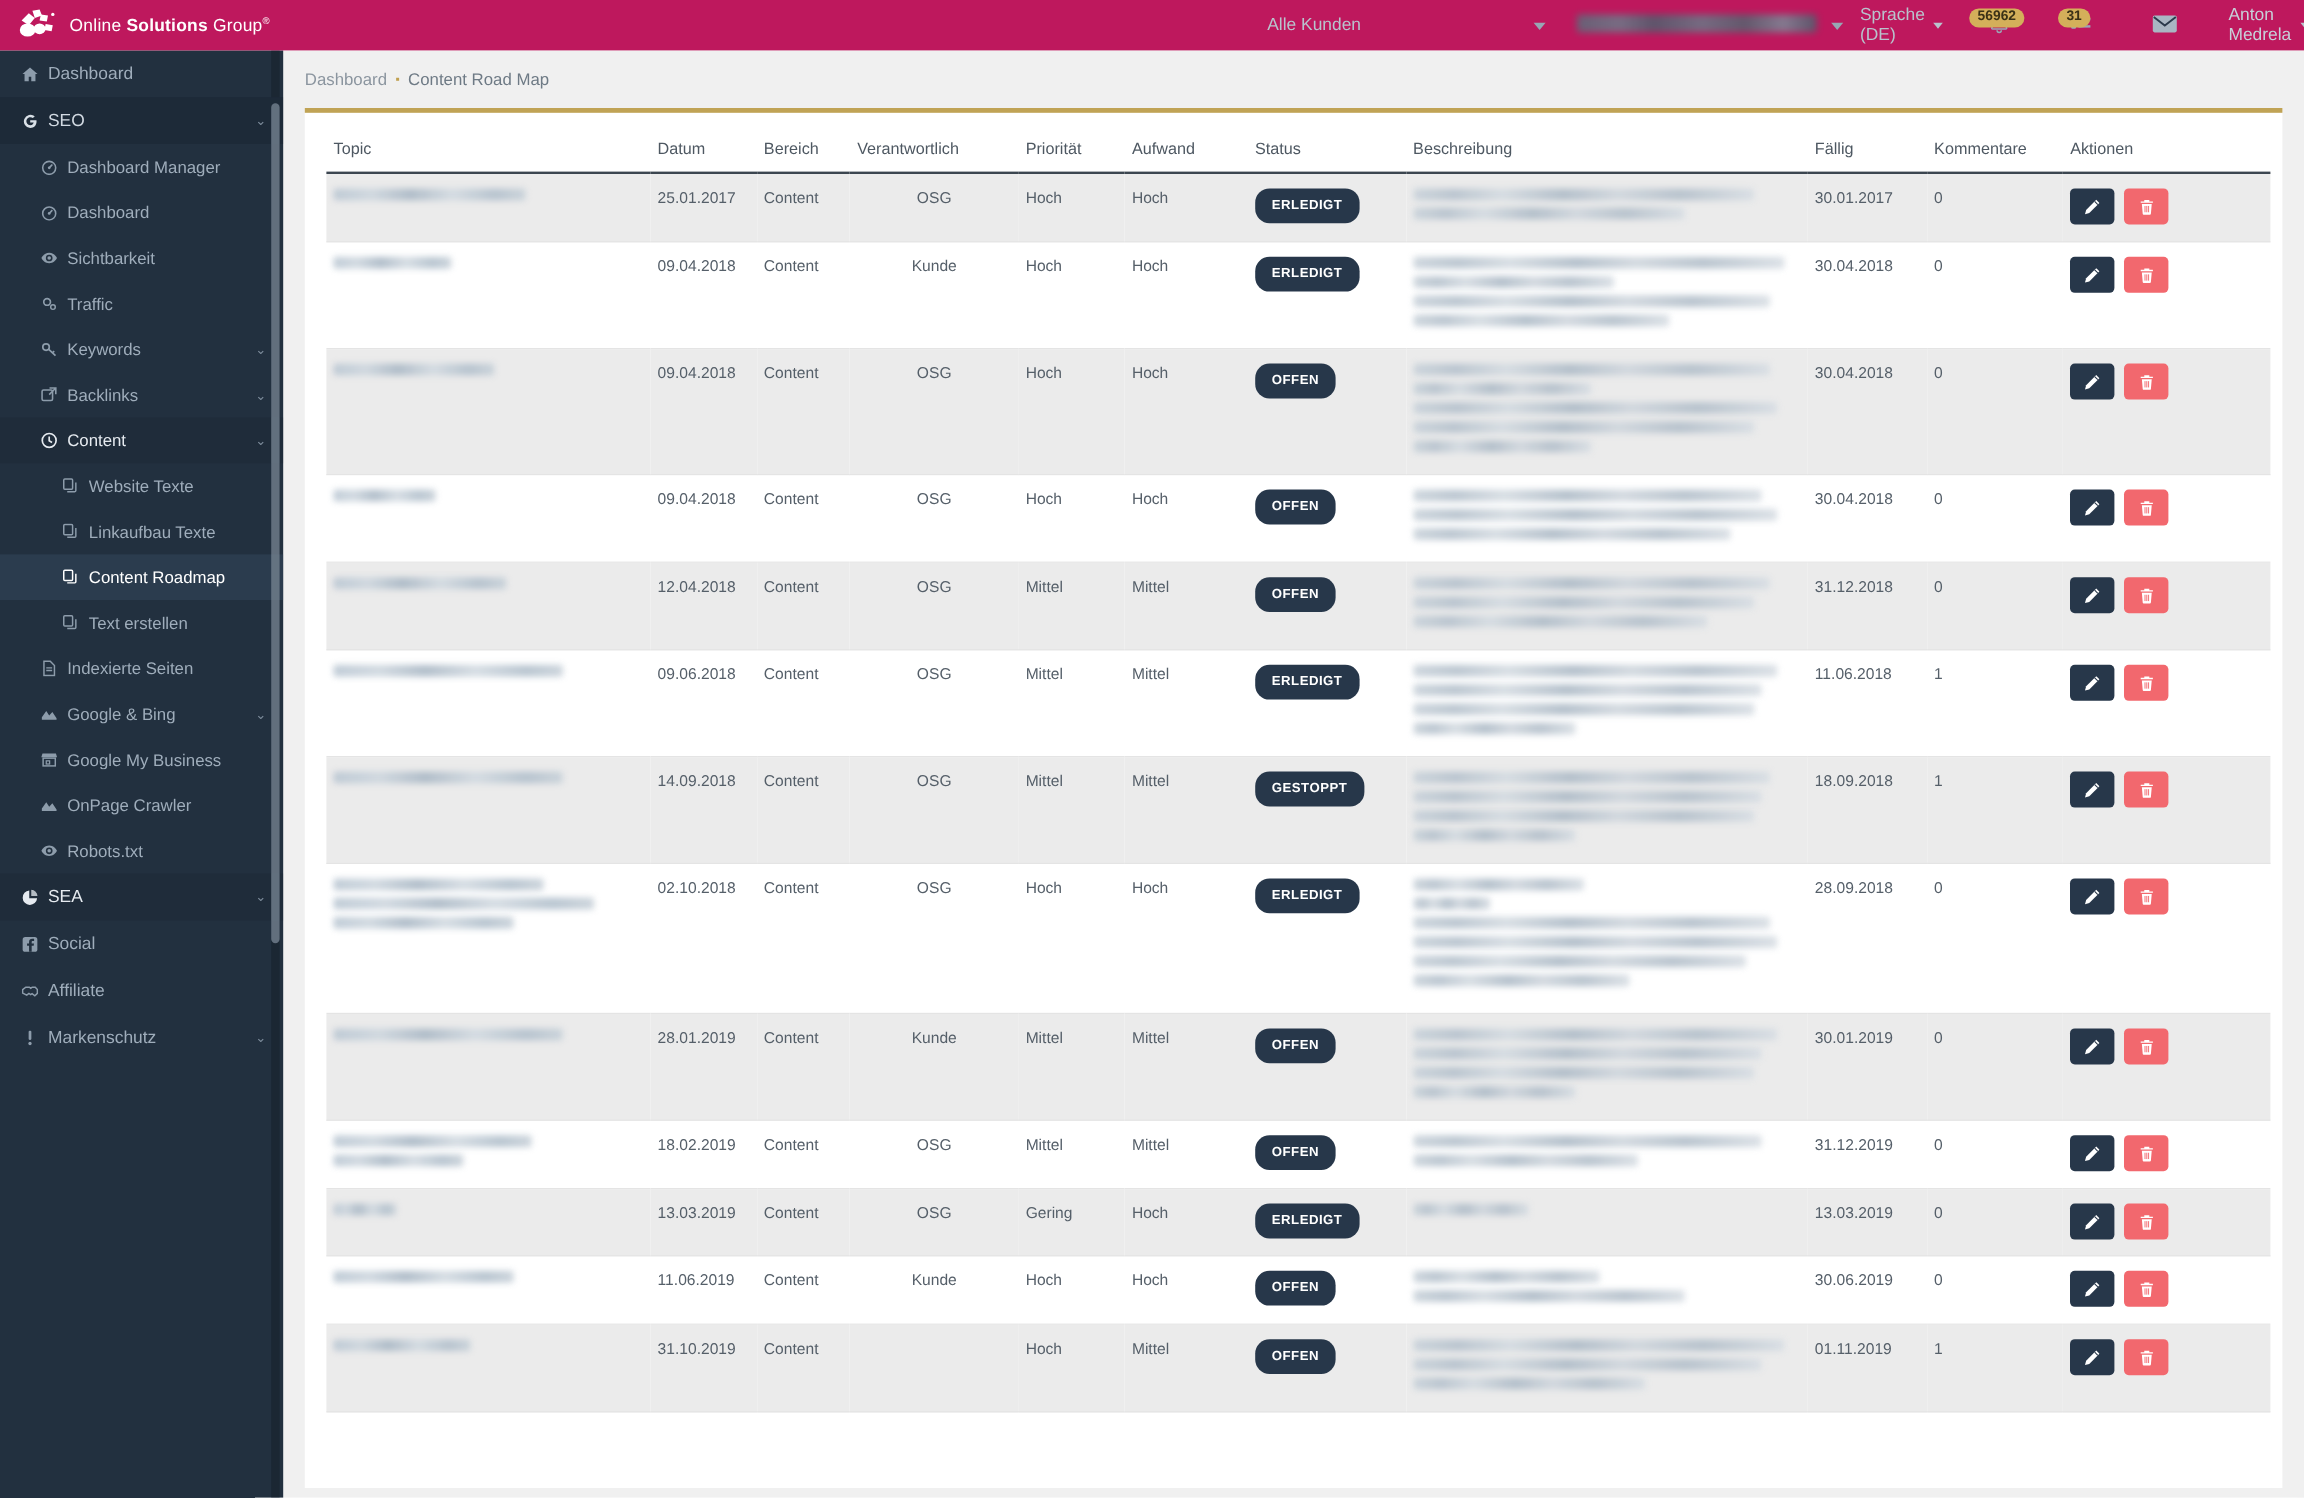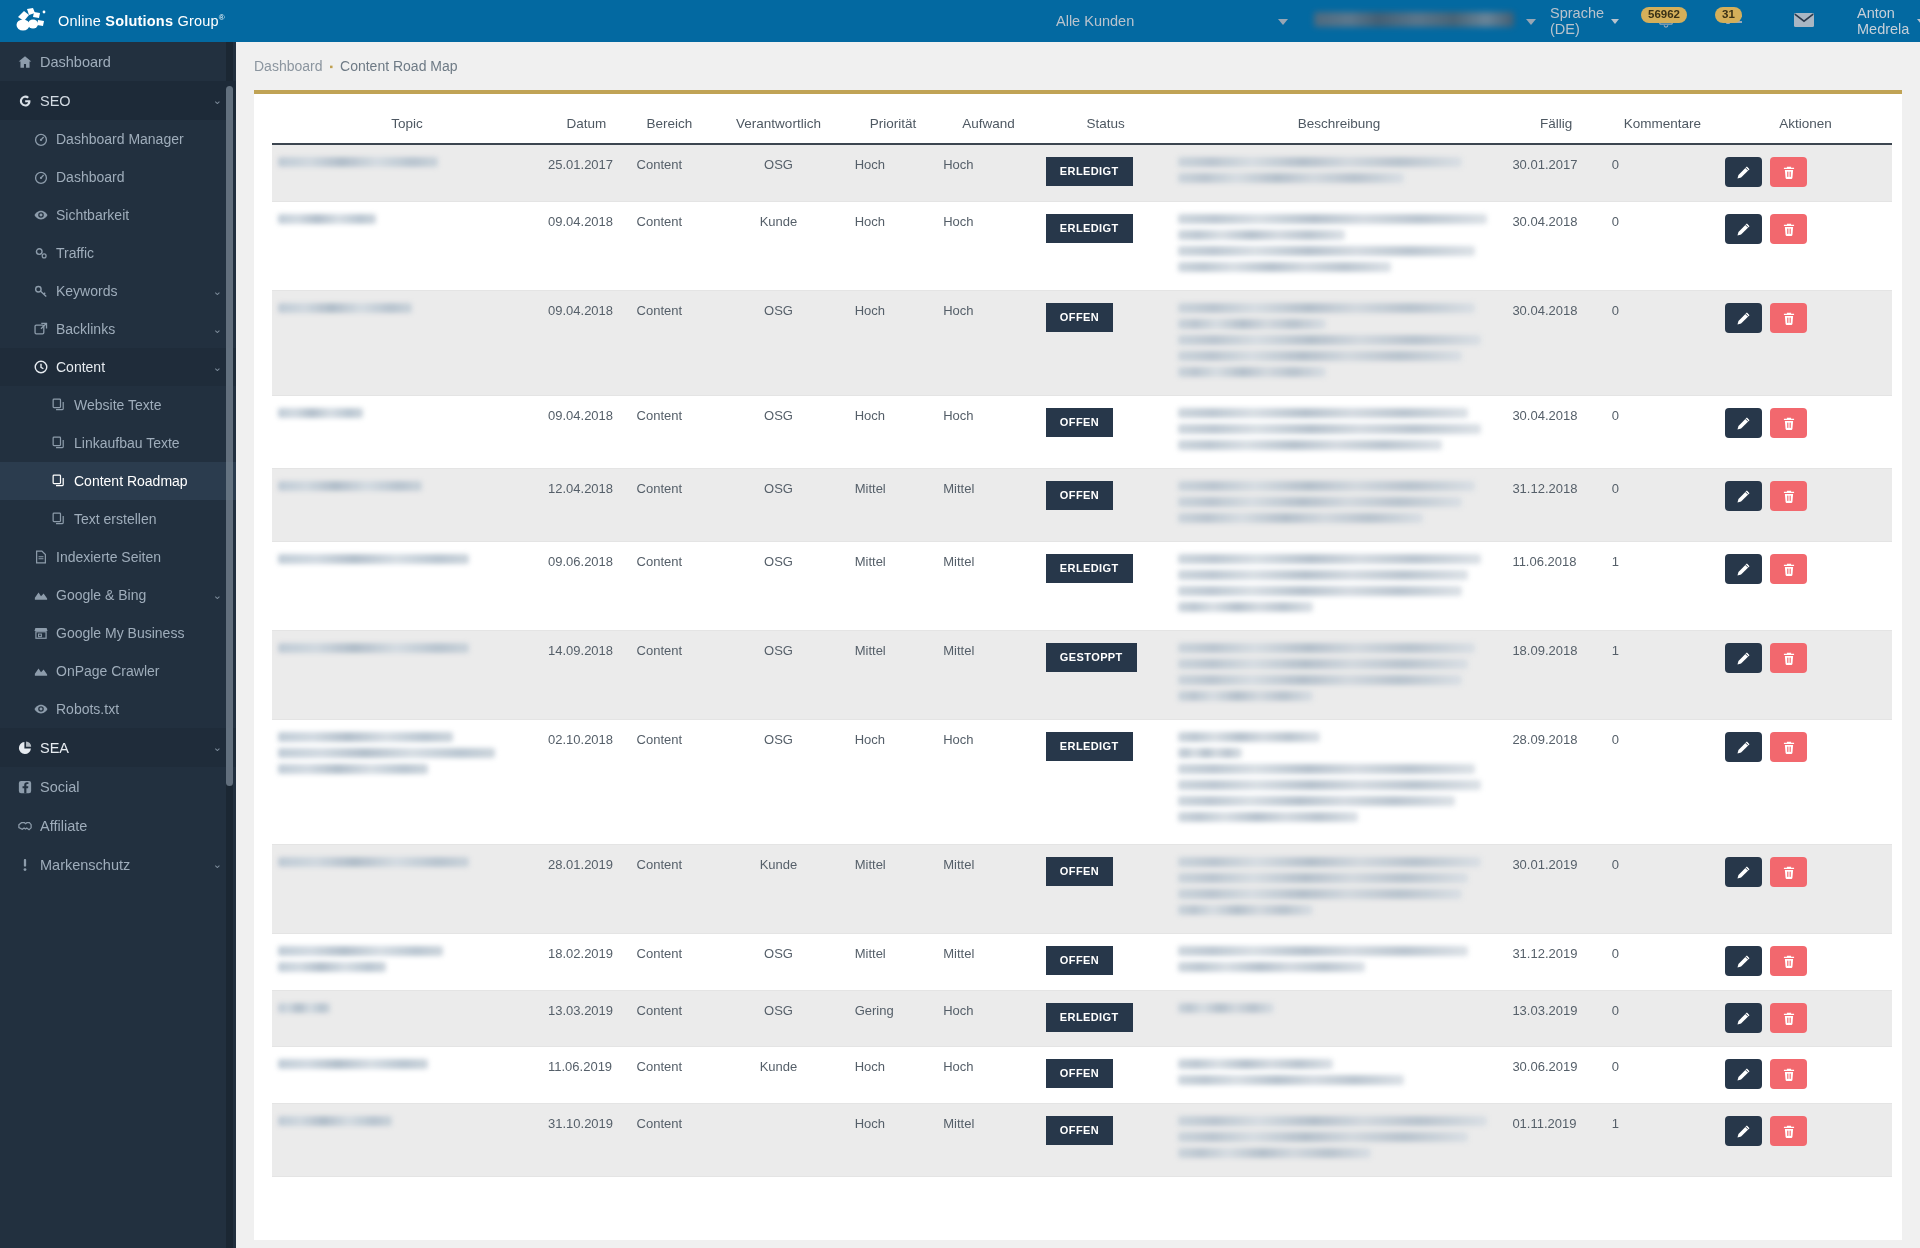--- a/index.html
+++ b/index.html
@@ -9,21 +9,21 @@
     width: 1920px; height: 1248px;
     overflow: hidden;
     background: #ffffff;
     font-family: "Liberation Sans", "DejaVu Sans", sans-serif;
   }
 
   
   .topbar {
     position: absolute; top: 0; left: 0;
     width: 1920px; height: 42px;
-    background: #0369a1;
+    background: #be185d;
     display: flex; align-items: center;
     z-index: 40;
   }
   .brand {
     width: 236px; height: 42px;
     display: flex; align-items: center;
     padding-left: 14px;
     flex: 0 0 236px;
   }
   .brand-mark { width: 34px; height: 28px; position: relative; margin-right: 10px; flex:0 0 34px;}
@@ -154,21 +154,21 @@
   
   table.rm {
     width: 1620px;
     margin: 16px 0 0 18px;
     border-collapse: collapse;
     font-size: 13px;
     color:#4e5862;
     table-layout: fixed;
   }
   table.rm thead th {
-    text-align:center; font-weight: normal;
+    text-align:left; font-weight: normal;
     font-size: 13.5px; color:#4e5862;
     padding: 6px 6px 12px 6px;
     border-bottom: 2px solid #3c4650;
     vertical-align: bottom;
   }
   table.rm tbody td {
     padding: 12px 6px 12px 6px;
     vertical-align: top;
     border-bottom: 1px solid #e4e4e4;
     font-size: 13px;
@@ -186,21 +186,21 @@
   .c-status { width: 122px; }
   .c-besch  { width: 310px; }
   .c-faellig{ width: 92px; }
   .c-komm   { width: 105px; margin-left: 24px; }
   .c-akt    { width: 160px; }
 
   .badge {
     display:inline-block;
     background:#27374a; color:#ffffff;
     font-size:11px; font-weight:bold; letter-spacing:.4px;
-    border-radius:0; padding:9px 14px;
+    border-radius:12px; padding:9px 14px;
     line-height:1;
     min-width: 62px; text-align:center;
   }
   .btn-edit, .btn-del {
     display:inline-flex; align-items:center; justify-content:center;
     width:37px; height:30px; border-radius:4px;
     vertical-align: middle; cursor:pointer; border:none;
   }
   .btn-edit { background:#27374a; margin-right:8px; }
   .btn-del  { background:#f2686e; }

